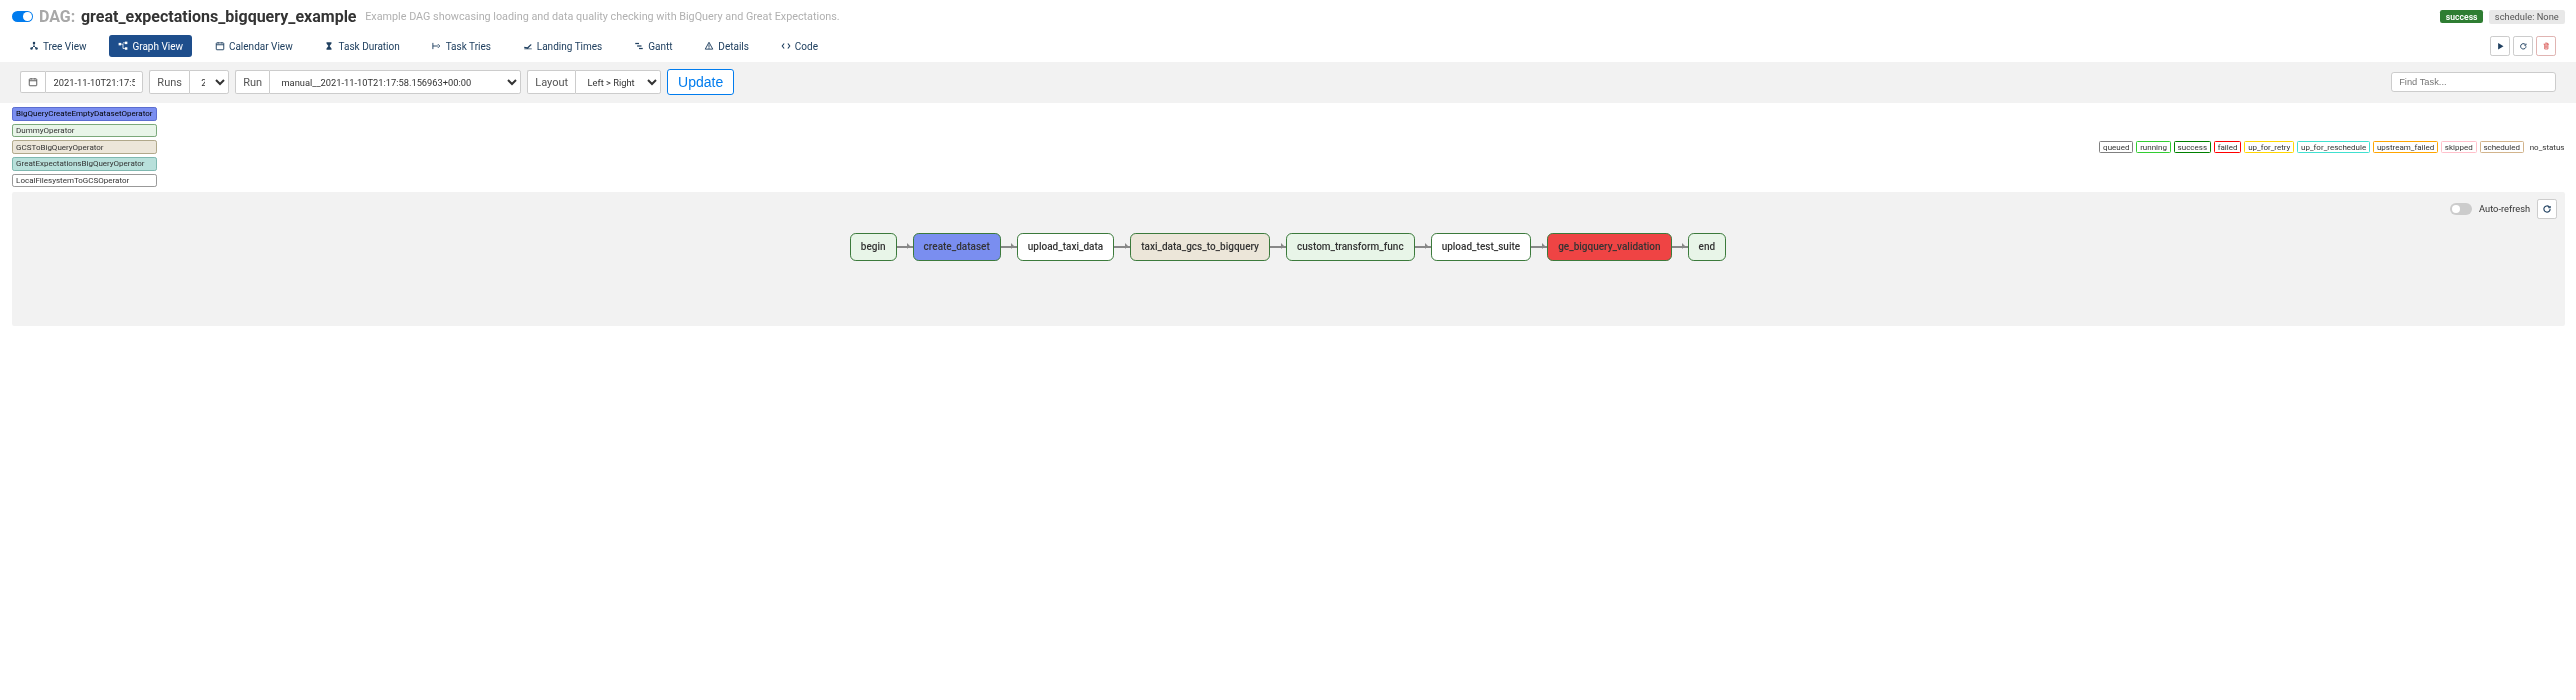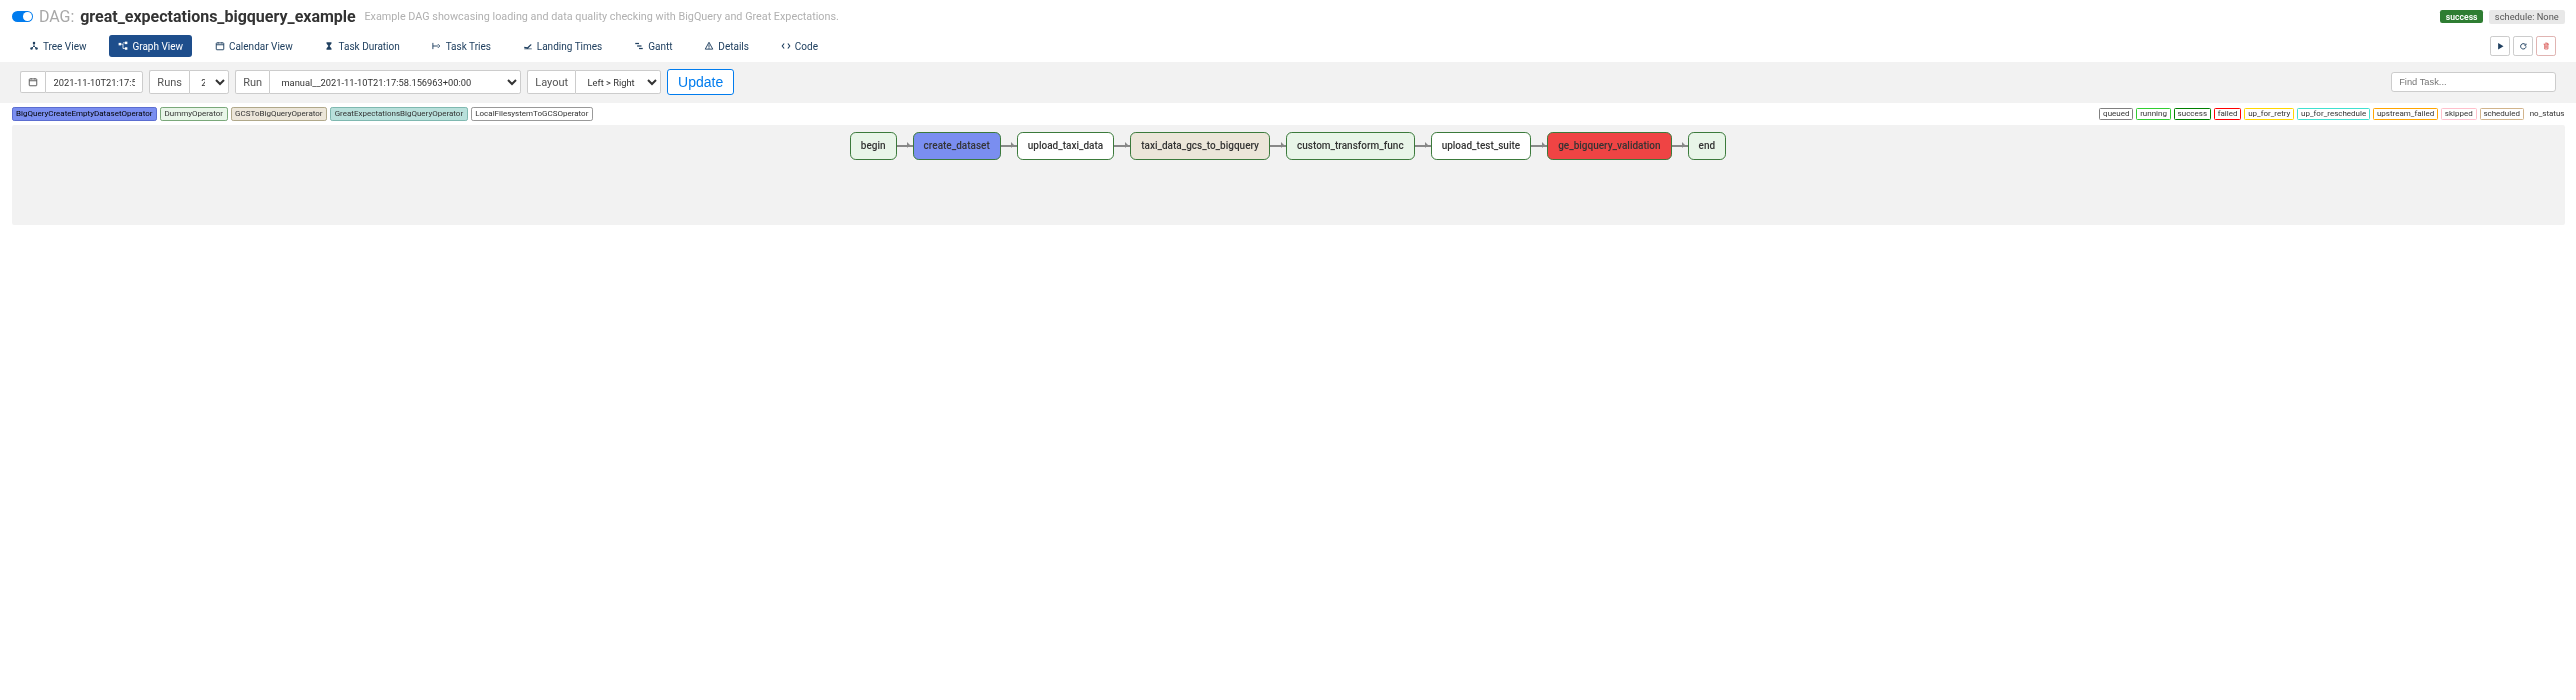--- a/index.html
+++ b/index.html
@@ -28,21 +28,21 @@
   .toggle::after {
     content: '';
     position: absolute;
     right: 1.4px; top: 1.4px;
     width: 8.6px; height: 8.6px;
     background: #fff; border-radius: 50%;
   }
   .dag-label {
     color: #a8a8a8;
     font-size: 16px;
-    font-weight: 400;
+    font-weight: 700;
   }
   .dag-id {
     color: #333;
     font-size: 16px;
     font-weight: 700;
   }
   .dag-desc {
     color: #b0b0b0;
     font-size: 10.8px;
     margin-left: 2.9px;
@@ -389,21 +389,21 @@
     <span class="addon">Layout</span>
     <select class="ctrl-select layout">
       <option>Left &gt; Right</option>
     </select>
   </div>
   <button class="update-btn">Update</button>
   <input class="find-task" placeholder="Find Task..." style="">
 </div>
 
 <div class="legend-row">
-  <div id="ops-container" style="display:flex; gap:2.9px;">
+  <div id="ops-container" style="display:flex; gap:2.9px;flex-direction:column;">
       <span class="op-badge" style="background: rgb(122, 142, 240); color: rgb(0, 0, 0); border-color: rgb(91, 109, 208);">BigQueryCreateEmptyDatasetOperator</span>
       <span class="op-badge" style="background: rgb(232, 245, 232); color: rgb(51, 51, 51); border-color: rgb(122, 168, 122);">DummyOperator</span>
       <span class="op-badge" style="background: rgb(236, 230, 217); color: rgb(51, 51, 51); border-color: rgb(176, 168, 138);">GCSToBigQueryOperator</span>
       <span class="op-badge" style="background: rgb(184, 224, 219); color: rgb(51, 51, 51); border-color: rgb(127, 184, 176);">GreatExpectationsBigQueryOperator</span>
       <span class="op-badge" style="background: rgb(255, 255, 255); color: rgb(51, 51, 51); border-color: rgb(153, 153, 153);">LocalFilesystemToGCSOperator</span>
     </div>
   <div class="legend-spacer"></div>
   <div id="states-container" style="display:flex; gap:2.9px; align-items:center;">
       <span class="state-badge" style="border-color: rgb(128, 128, 128);">queued</span>
       <span class="state-badge" style="border-color: rgb(50, 205, 50);">running</span>
@@ -412,20 +412,29 @@
       <span class="state-badge" style="border-color: rgb(255, 215, 0);">up_for_retry</span>
       <span class="state-badge" style="border-color: rgb(64, 224, 208);">up_for_reschedule</span>
       <span class="state-badge" style="border-color: rgb(255, 165, 0);">upstream_failed</span>
       <span class="state-badge" style="border-color: rgb(255, 192, 203);">skipped</span>
       <span class="state-badge" style="border-color: rgb(210, 180, 140);">scheduled</span>
     </div>
   <span style="margin-left:2.9px;">no_status</span>
 </div>
 
 <div class="graph-area">
+  <div class="refresh-row">
+    <div class="mini-toggle"></div>
+    <span class="refresh-label">Auto-refresh</span>
+    <div class="refresh-icon">
+      <svg width="10" height="10" viewBox="0 0 16 16" fill="none" stroke="currentColor" stroke-width="1.8">
+          <path d="M13 8a5 5 0 1 1-1.5-3.5M13 3v3h-3"></path>
+        </svg>
+    </div>
+  </div>
   <div class="flow" id="flow-container">
       <div class="node" style="background: rgb(232, 245, 232);">begin</div>
       <div class="arrow"></div>
       <div class="node" style="background: rgb(122, 142, 240);">create_dataset</div>
       <div class="arrow"></div>
       <div class="node" style="background: rgb(255, 255, 255);">upload_taxi_data</div>
       <div class="arrow"></div>
       <div class="node" style="background: rgb(236, 230, 217);">taxi_data_gcs_to_bigquery</div>
       <div class="arrow"></div>
       <div class="node" style="background: rgb(232, 245, 232);">custom_transform_func</div>

